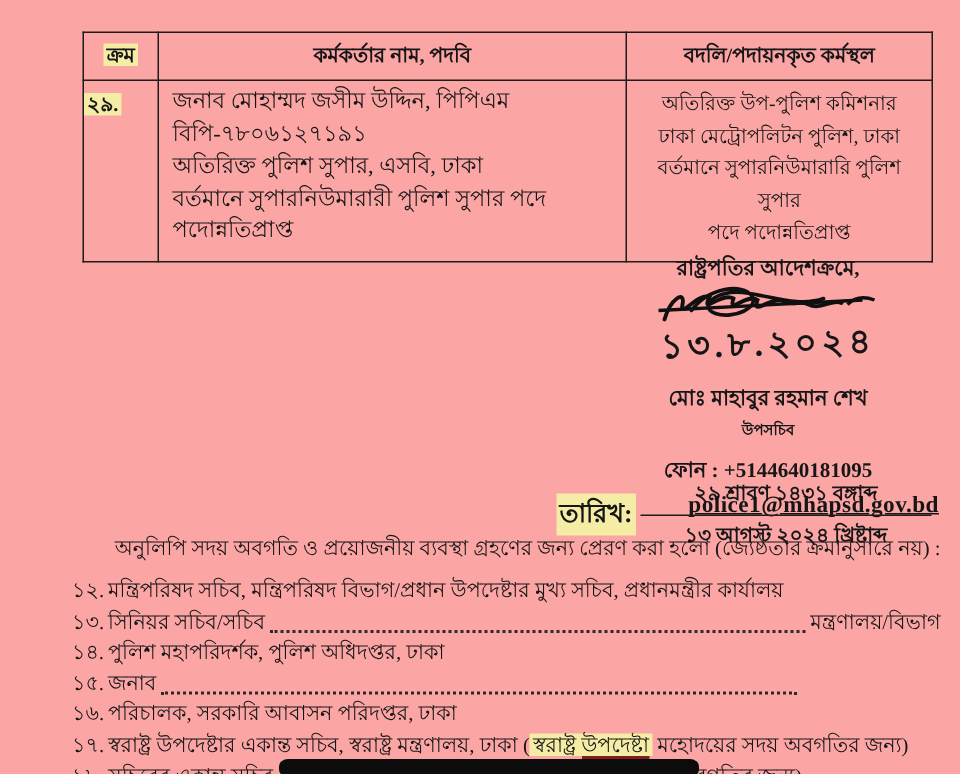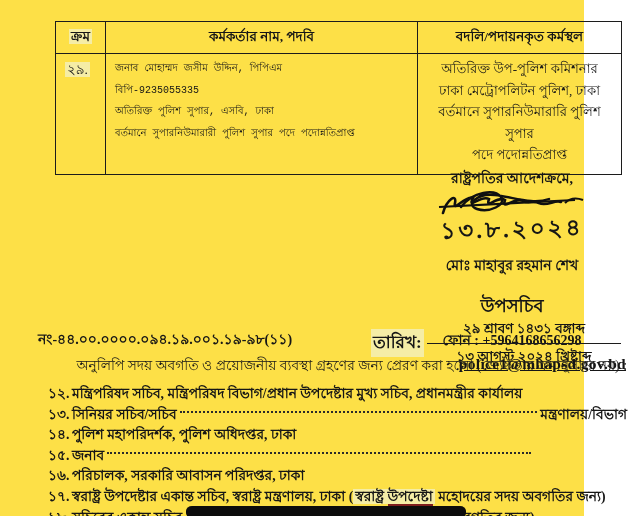--- a/index.html
+++ b/index.html
@@ -3,42 +3,42 @@
 <meta charset="utf-8">
 <style>
   * { margin:0; padding:0; box-sizing:border-box; }
   html,body { width:640px; height:516px; }
   body {
     background:#ffffff;
     font-family:"Liberation Serif","DejaVu Serif",serif;
     color:#161616;
     overflow:hidden;
   }
-  .page { position:relative; width:584px; height:516px; background:#fde047; }
+  .page { position:relative; width:640px; height:516px; background:#fca5a5; }
 
   
   .doc-table {
     position:absolute; left:55px; top:21px; width:566px;
     border-collapse:collapse; table-layout:fixed;
   }
   .doc-table th, .doc-table td { border:1.6px solid #1c1c1c; }
   .col-serial { width:50px; }
   .col-name   { width:312px; }
   .col-post   { width:204px; }
   .doc-table th {
     font-size:13.5px; font-weight:bold; text-align:center;
     padding:4px 2px; height:27px;
   }
   .cell-serial {
-    vertical-align:top; text-align:center;
-    padding:5px 6px 0 0; font-size:13.5px; font-weight:400;
+    vertical-align:top; text-align:left;
+    padding:5px 6px 0 0; font-size:13.5px; font-weight:700;
   }
   .cell-officer {
     vertical-align:top; padding:4px 4px 8px 9px;
-    font-size:10px; line-height:21.5px; font-weight:500;font-family:Liberation Mono, monospace;
+    font-size:15px; line-height:21.5px; font-weight:500;
   }
   .cell-posting {
     vertical-align:top; text-align:center; padding:4px 6px 8px 6px;
     font-size:13.2px; line-height:21.5px; font-weight:500;
   }
 
   .hl { background:#f5eda6; padding:0 2px; }
 
   
   .clause { position:absolute; left:35px; top:148px; font-size:14px; font-weight:500; }
@@ -46,38 +46,38 @@
 
   
   .sig-block { position:absolute; left:398px; top:167px; width:228px; text-align:center; }
   .sig-byorder { font-size:14px; font-weight:600; }
   .sig-scrawl { display:block; margin:-4px auto -10px auto; }
   .sig-date {
     font-size:23px; font-weight:600; letter-spacing:3px;
     transform:rotate(-1.5deg); margin-top:-12px;
   }
   .sig-name  { font-size:14px; font-weight:600; margin-top:4px; }
-  .sig-desig { font-size:18px; font-weight:600; margin-top:14px; }
+  .sig-desig { font-size:10px; font-weight:600; margin-top:1px; }
   .sig-phone { font-size:14px; font-weight:600; margin-top:6px; }
   .sig-email {
     font-size:15.5px; font-weight:600; margin-top:2px;
     text-decoration:underline; letter-spacing:.3px;text-align:right;
   }
 
   
   .memo-no { position:absolute; left:38px; top:328px; font-size:14px; font-weight:600; }
   .date-label { position:absolute; left:371px; top:329px; font-size:17px; font-weight:600; }
   .date-stack { position:absolute; left:427px; top:318px; width:194px; text-align:center; font-size:13.5px; font-weight:600; }
   .date-top { padding-bottom:2px; }
   .date-bottom { border-top:1.6px solid #1c1c1c; padding-top:2px; }
 
   
   .dist { position:absolute; left:35px; top:354px; width:592px; }
   .dist-heading { font-size:13.8px; font-weight:500; margin-bottom:6px;text-align:right; }
-  .dist-item { display:flex; align-items:center; font-size:13.8px; font-weight:700; line-height:20.6px; }
+  .dist-item { display:flex; align-items:flex-end; font-size:13.8px; font-weight:400; line-height:20.6px; }
   .dist-no { flex:0 0 37px; padding-left:13px; }
   .dist-text { white-space:nowrap; }
   .leader { flex:1 1 auto; border-bottom:2px dotted #2a2a2a; transform:translateY(-3px); margin:0 3px; }
   .leader.short { margin-right:96px; }
   .dist-suffix { white-space:nowrap; }
   .ul-word { border-bottom:8px solid #7f1d1d; padding-bottom:0px; }
 
   
   .redact { position:relative; display:inline-block; white-space:nowrap; color:#3a3a3a; }
   .redact-bar {
@@ -101,21 +101,21 @@
         <th><span class="hl">ক্রম</span></th>
         <th>কর্মকর্তার নাম, পদবি</th>
         <th>বদলি/পদায়নকৃত কর্মস্থল</th>
       </tr>
     </thead>
     <tbody>
       <tr>
         <td class="cell-serial"><span class="hl">২৯.</span></td>
         <td class="cell-officer">
           <div>জনাব মোহাম্মদ জসীম উদ্দিন, পিপিএম</div>
-          <div>বিপি-9235055335</div>
+          <div>বিপি-৭৮০৬১২৭১৯১</div>
           <div>অতিরিক্ত পুলিশ সুপার, এসবি, ঢাকা</div>
           <div>বর্তমানে সুপারনিউমারারী পুলিশ সুপার পদে পদোন্নতিপ্রাপ্ত</div>
         </td>
         <td class="cell-posting">
           <div>অতিরিক্ত উপ-পুলিশ কমিশনার</div>
           <div>ঢাকা মেট্রোপলিটন পুলিশ, ঢাকা</div>
           <div>বর্তমানে সুপারনিউমারারি পুলিশ সুপার</div>
           <div>পদে পদোন্নতিপ্রাপ্ত</div>
         </td>
       </tr>
@@ -127,25 +127,24 @@
     <div class="sig-byorder">রাষ্ট্রপতির আদেশক্রমে,</div>
     <svg class="sig-scrawl" viewBox="0 0 150 36" width="150" height="36" xmlns="http://www.w3.org/2000/svg">
       <path d="M6,26 C10,12 20,6 18,16 C16,26 28,8 36,11 C30,24 44,7 52,12 C48,24 60,8 68,13 C64,25 78,9 86,14 C92,17 96,13 102,16 C110,20 118,12 124,15" fill="none" stroke="#101010" stroke-width="2.6" stroke-linecap="round"></path>
       <path d="M24,20 C36,4 58,2 64,10 C70,18 52,26 40,22 C28,18 40,6 58,8 C76,10 96,18 112,12" fill="none" stroke="#101010" stroke-width="2.4" stroke-linecap="round"></path>
       <path d="M2,20 L138,13" stroke="#101010" stroke-width="2.2"></path>
       <path d="M128,16 C132,12 138,10 146,13" fill="none" stroke="#101010" stroke-width="2.2"></path>
     </svg>
     <div class="sig-date">১৩.৮.২০২৪</div>
     <div class="sig-name">মোঃ মাহাবুর রহমান শেখ</div>
     <div class="sig-desig">উপসচিব</div>
-    <div class="sig-phone">ফোন : +5964168656298</div>
+    <div class="sig-phone">ফোন : +5144640181095</div>
     <div class="sig-email">police1@mhapsd.gov.bd</div>
   </div>
 
-  <div class="memo-no">নং-৪৪.০০.০০০০.০৯৪.১৯.০০১.১৯-৯৮(১১)</div>
   <span class="date-label hl">তারিখ:</span>
   <div class="date-stack">
     <div class="date-top">২৯ শ্রাবণ ১৪৩১ বঙ্গাব্দ</div>
     <div class="date-bottom">১৩ আগস্ট ২০২৪ খ্রিষ্টাব্দ</div>
   </div>
 
   <div class="dist">
     <div class="dist-heading">অনুলিপি সদয় অবগতি ও প্রয়োজনীয় ব্যবস্থা গ্রহণের জন্য প্রেরণ করা হলো (জ্যেষ্ঠতার ক্রমানুসারে নয়) :</div>
 
     <div class="dist-item">

